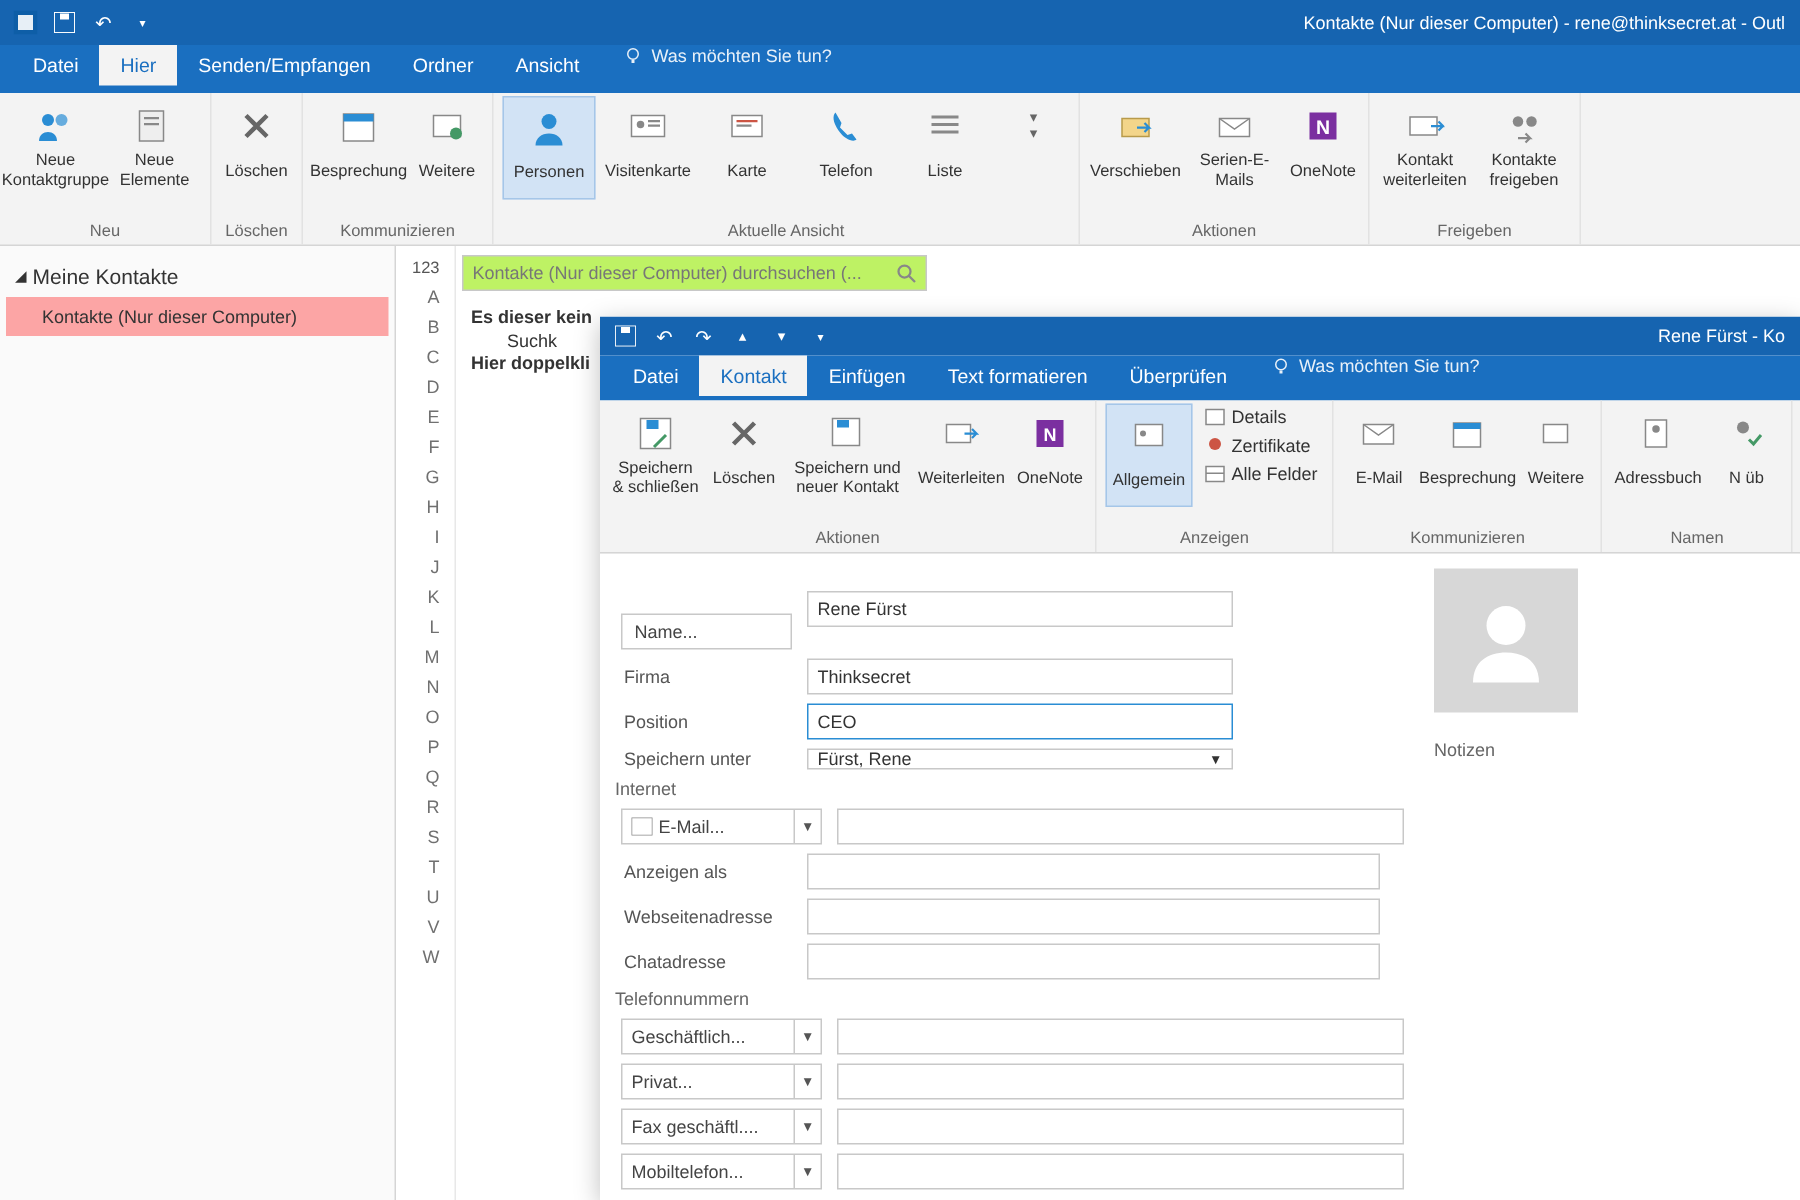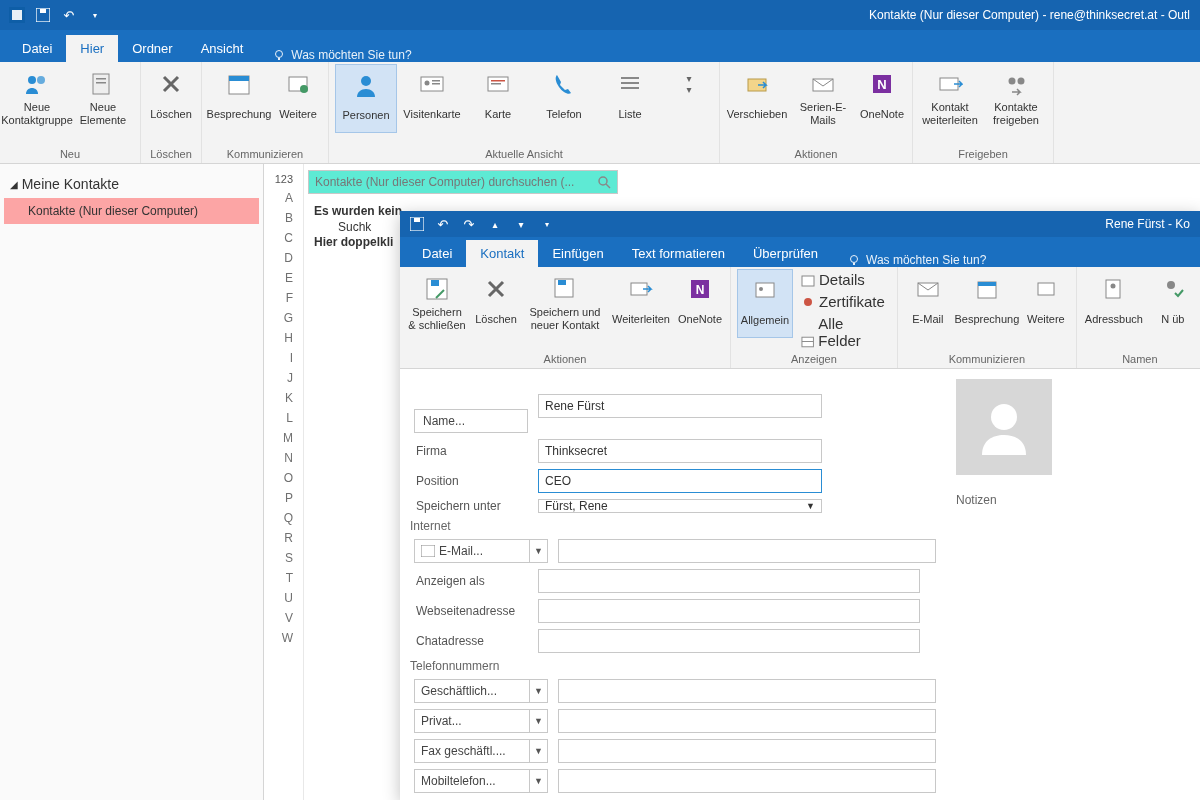--- a/index.html
+++ b/index.html
@@ -4,50 +4,50 @@
 <style>
 * { box-sizing: border-box; margin: 0; padding: 0; font-family: "Segoe UI", sans-serif; }
 body { width: 1200px; height: 800px; overflow: hidden; background: #fff; position: relative; font-size: 12px; color: #333; }
 
 
 .titlebar { height: 30px; background: #1664b0; display: flex; align-items: center; color: #fff; }
 .titlebar .qat { display: flex; gap: 8px; padding: 0 8px; align-items: center; }
 .titlebar .qat-icon { width: 18px; height: 18px; display: flex; align-items: center; justify-content: center; font-size: 13px; }
 .titlebar .title { margin-left: auto; padding-right: 10px; font-size: 12px; }
 
-.tabs { height: 32px; background: #1a6fc0; display: flex; align-items: flex-end; color: #fff; padding-left: 8px; }
+.tabs { height: 32px; background: #1a6fc0; display: flex; align-items: flex-start; color: #fff; padding-left: 8px; }
 .tabs .tab { padding: 6px 14px; cursor: pointer; font-size: 13px; }
 .tabs .tab.active { background: #f3f3f3; color: #1a6fc0; }
 .tabs .tell-me { margin-left: 16px; display: flex; align-items: center; gap: 6px; opacity: .9; }
 .lamp-icon { width: 12px; height: 12px; }
 
 .ribbon { height: 102px; background: #f3f3f3; border-bottom: 1px solid #d5d5d5; display: flex; }
 .ribbon .group { display: flex; flex-direction: column; align-items: stretch; border-right: 1px solid #e2e2e2; padding: 2px 6px 0; }
 .ribbon .group-row { display: flex; gap: 4px; flex: 1; align-items: flex-start; }
 .ribbon .group-title { text-align: center; font-size: 11px; color: #666; padding: 2px 0 3px; }
 .ribbon .btn { display: flex; flex-direction: column; align-items: center; justify-content: flex-start; gap: 1px; width: 62px; padding: 4px 2px; text-align: center; cursor: pointer; font-size: 11px; line-height: 1.15; }
 .ribbon .btn.selected { background: #d2e3f5; border: 1px solid #a5c6e8; }
 .ribbon .btn .icon { width: 32px; height: 32px; display: flex; align-items: center; justify-content: center; }
 .ribbon .btn .label { min-height: 26px; display: flex; align-items: center; justify-content: center; }
 .ribbon .btn.narrow { width: 48px; }
 .ribbon .small-col { display: flex; flex-direction: column; gap: 1px; }
-.ribbon .small-btn { display: flex; align-items: flex-end; gap: 4px; padding: 2px 4px; font-size: 15px; cursor: pointer; }
+.ribbon .small-btn { display: flex; align-items: flex-end; gap: 4px; padding: 2px 4px; font-size: 12px; cursor: pointer; }
 
 .content-row { display: flex; height: calc(100% - 164px); }
 .nav-pane { width: 264px; border-right: 1px solid #d5d5d5; background: #fafafa; padding: 6px 4px; }
 .nav-header { display: flex; align-items: center; gap: 4px; padding: 6px 6px; font-size: 14px; color: #333; }
 .nav-header .caret { font-size: 10px; }
 .nav-item { padding: 6px 24px; font-size: 12px; font-weight: 400; color: #333; background: #fca5a5; }
 
 .alpha-col { width: 40px; border-right: 1px solid #e8e8e8; padding: 6px 0; }
 .alpha-col .alpha { display: block; text-align: right; padding: 3px 10px; font-size: 12px; color: #707070; cursor: pointer; }
 .alpha-col .alpha:first-child { font-size: 11px; color: #555; }
 
 .list-area { flex: 1; position: relative; }
-.search-bar { position: absolute; top: 6px; left: 4px; width: 310px; height: 24px; border: 1px solid #c8c8c8; display: flex; align-items: center; padding: 0 6px; color: #777; background: #5eead4; }
+.search-bar { position: absolute; top: 6px; left: 4px; width: 310px; height: 24px; border: 1px solid #c8c8c8; display: flex; align-items: center; padding: 0 6px; color: #777; background: #bef264; }
 .search-bar .mag { margin-left: auto; }
 .no-items { position: absolute; top: 40px; left: 10px; width: 120px; font-size: 12px; color: #333; line-height: 1.3; }
 
 
 .contact-window { position: absolute; top: 211px; left: 400px; width: 800px; height: 589px; background: #fff; box-shadow: 0 4px 16px rgba(0,0,0,.25); overflow: hidden; }
 .contact-window .titlebar { height: 26px; }
 .contact-window .titlebar .title { font-size: 12px; }
 .contact-window .tabs { height: 30px; }
 .contact-window .ribbon { height: 102px; }
 
@@ -91,20 +91,21 @@
       </span>
     <span class="qat-icon" style="color:#fff">↶</span>
     <span class="qat-icon" style="color:#fff;font-size:8px">▾</span>
   </div>
   <div class="title">Kontakte (Nur dieser Computer) - rene@thinksecret.at - Outl</div>
 </div>
 
 <div class="tabs">
   <div class="tab">Datei</div>
   <div class="tab active">Hier</div>
+  <div class="tab">Senden/Empfangen</div>
   <div class="tab">Ordner</div>
   <div class="tab">Ansicht</div>
   <div class="tell-me">
     <svg class="lamp-icon" viewBox="0 0 12 12">
         <circle cx="6" cy="5" r="3.5" fill="none" stroke="#fff"></circle>
         <rect x="5" y="9" width="2" height="2" fill="#fff"></rect>
       </svg>
     <span>Was möchten Sie tun?</span>
   </div>
 </div>
@@ -332,21 +333,21 @@
     <div class="search-bar">
       <span>Kontakte (Nur dieser Computer) durchsuchen (...</span>
       <span class="mag">
           <svg width="14" height="14" viewBox="0 0 14 14">
             <circle cx="6" cy="6" r="4" fill="none" stroke="#888" stroke-width="1.5"></circle>
             <path d="M9 9l4 4" stroke="#888" stroke-width="1.5"></path>
           </svg>
         </span>
     </div>
     <div class="no-items">
-      <b>Es wurden kein</b><br>
+      <b>Es dieser kein</b><br>
       <span style="padding-left:24px">Suchk</span><br>
       <b>Hier doppelkli</b>
     </div>
   </div>
 </div>
 
 <div class="contact-window">
   <div class="titlebar">
     <div class="qat">
       <span class="qat-icon">

